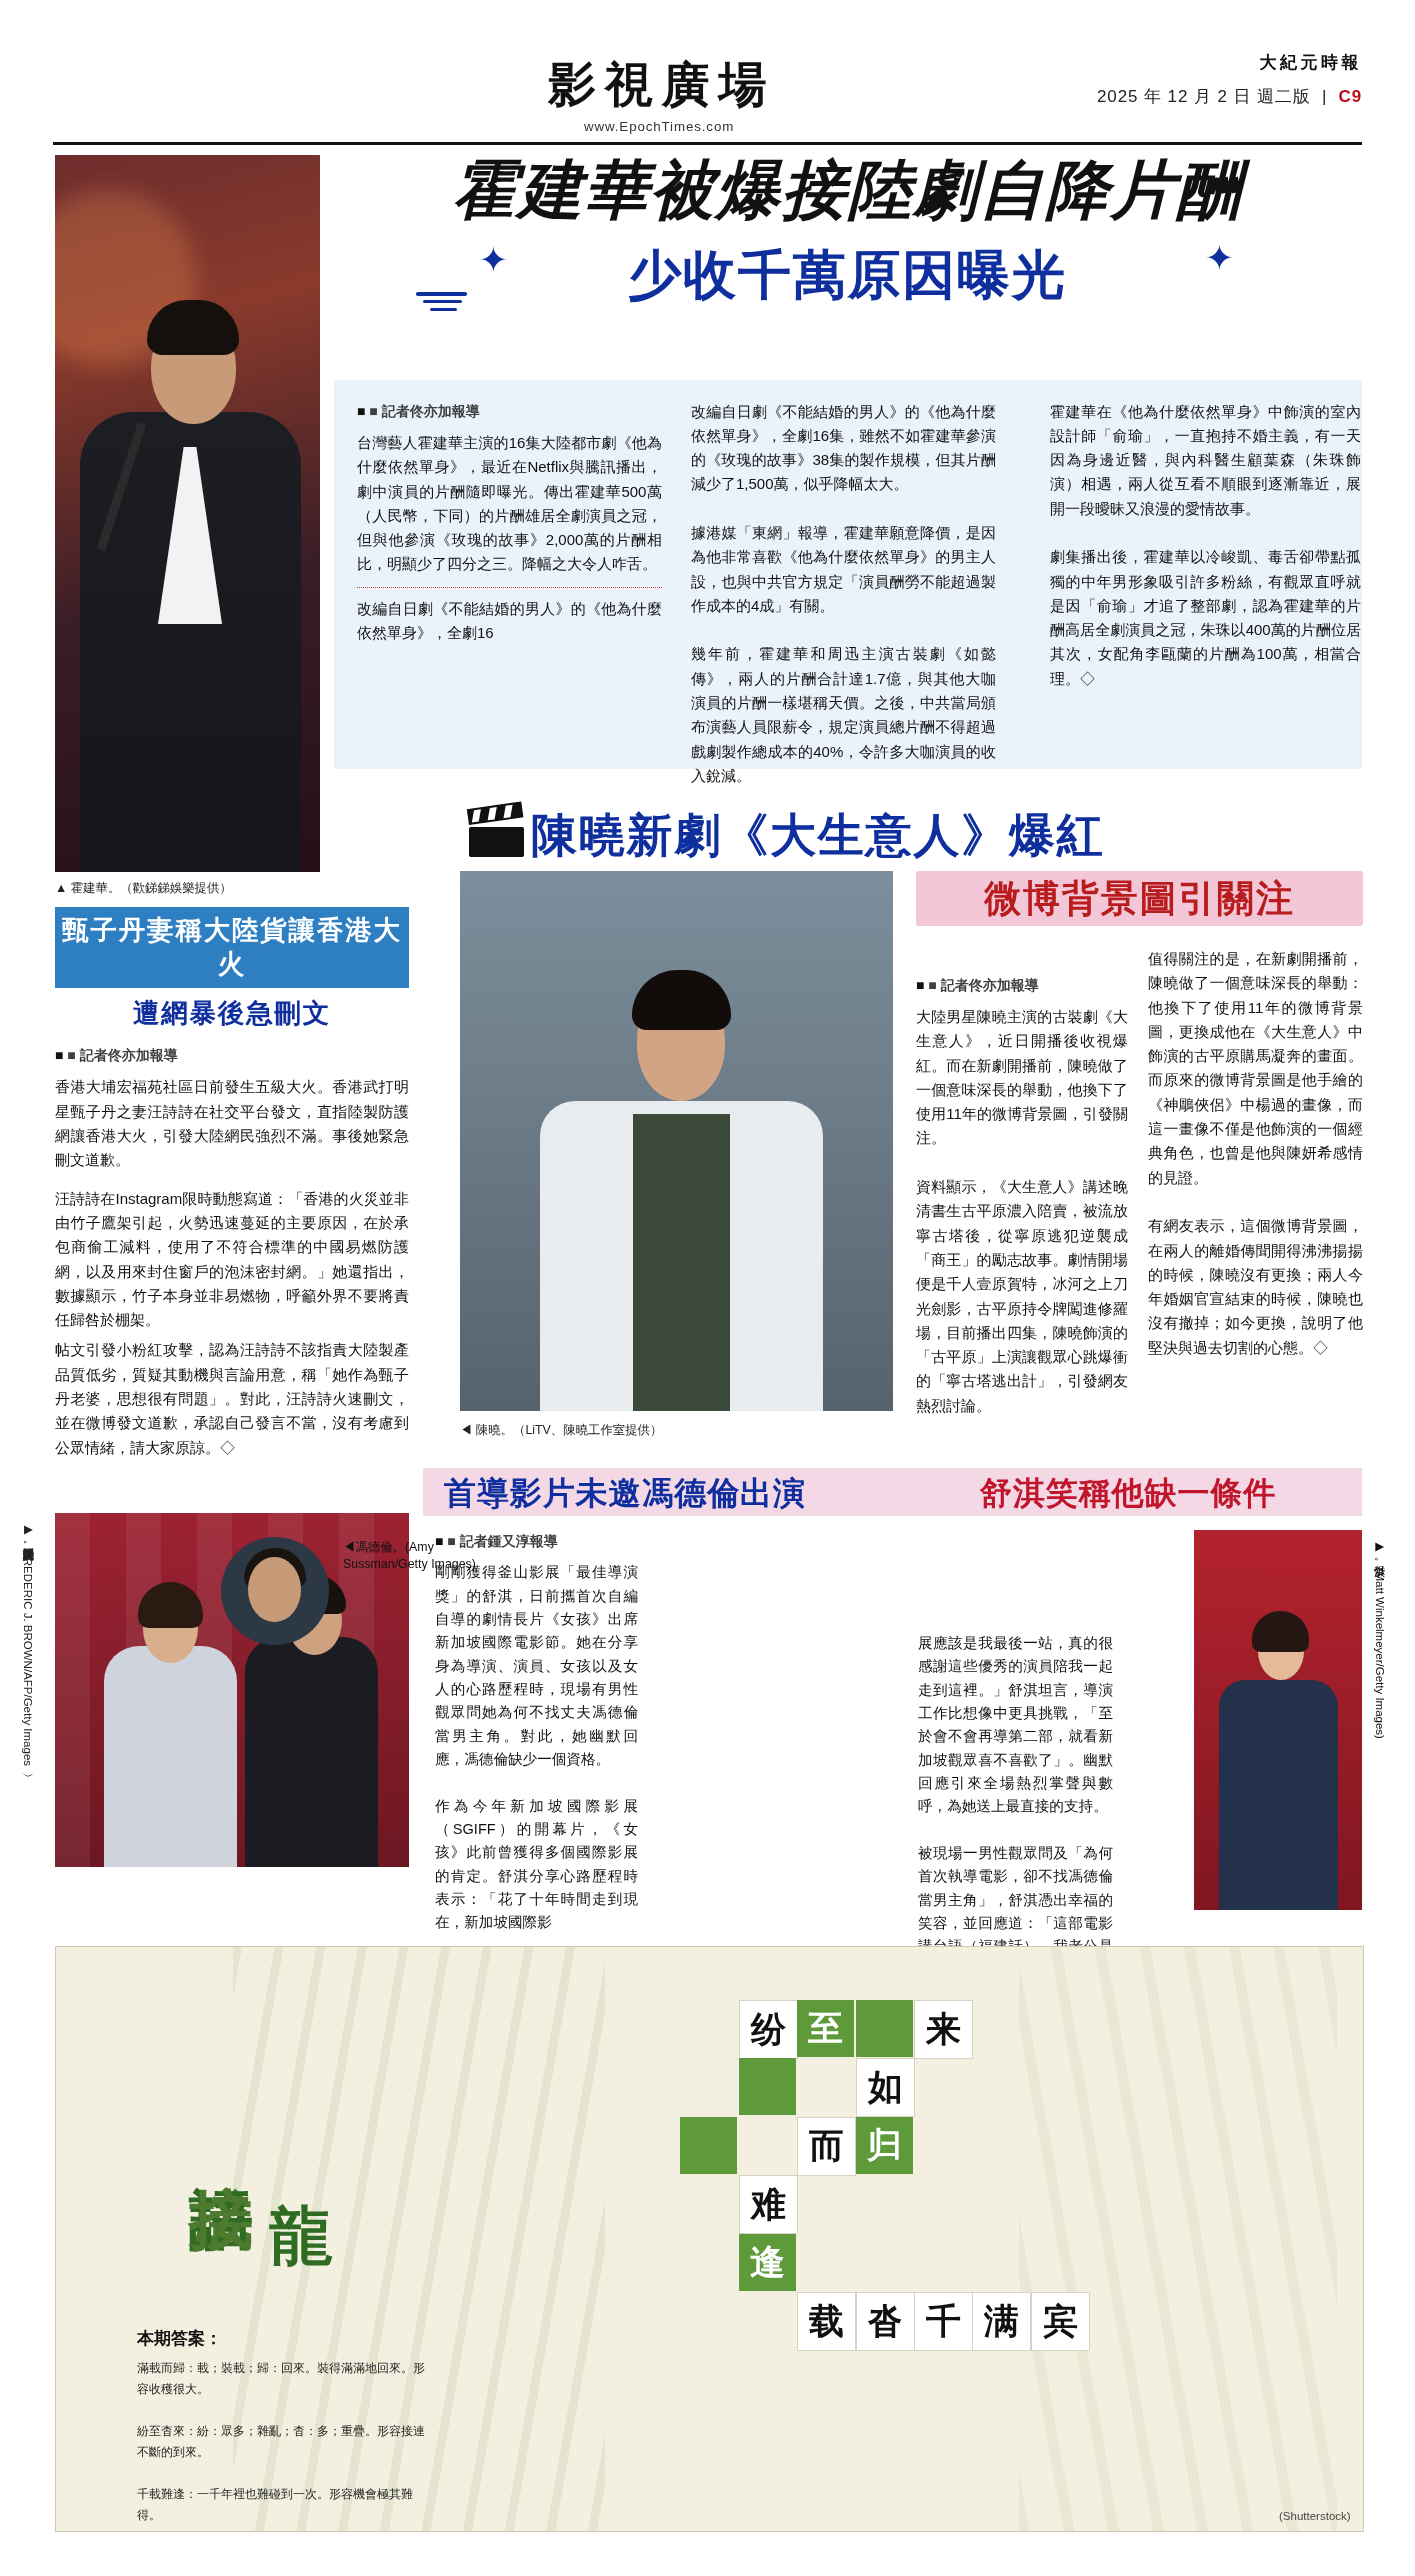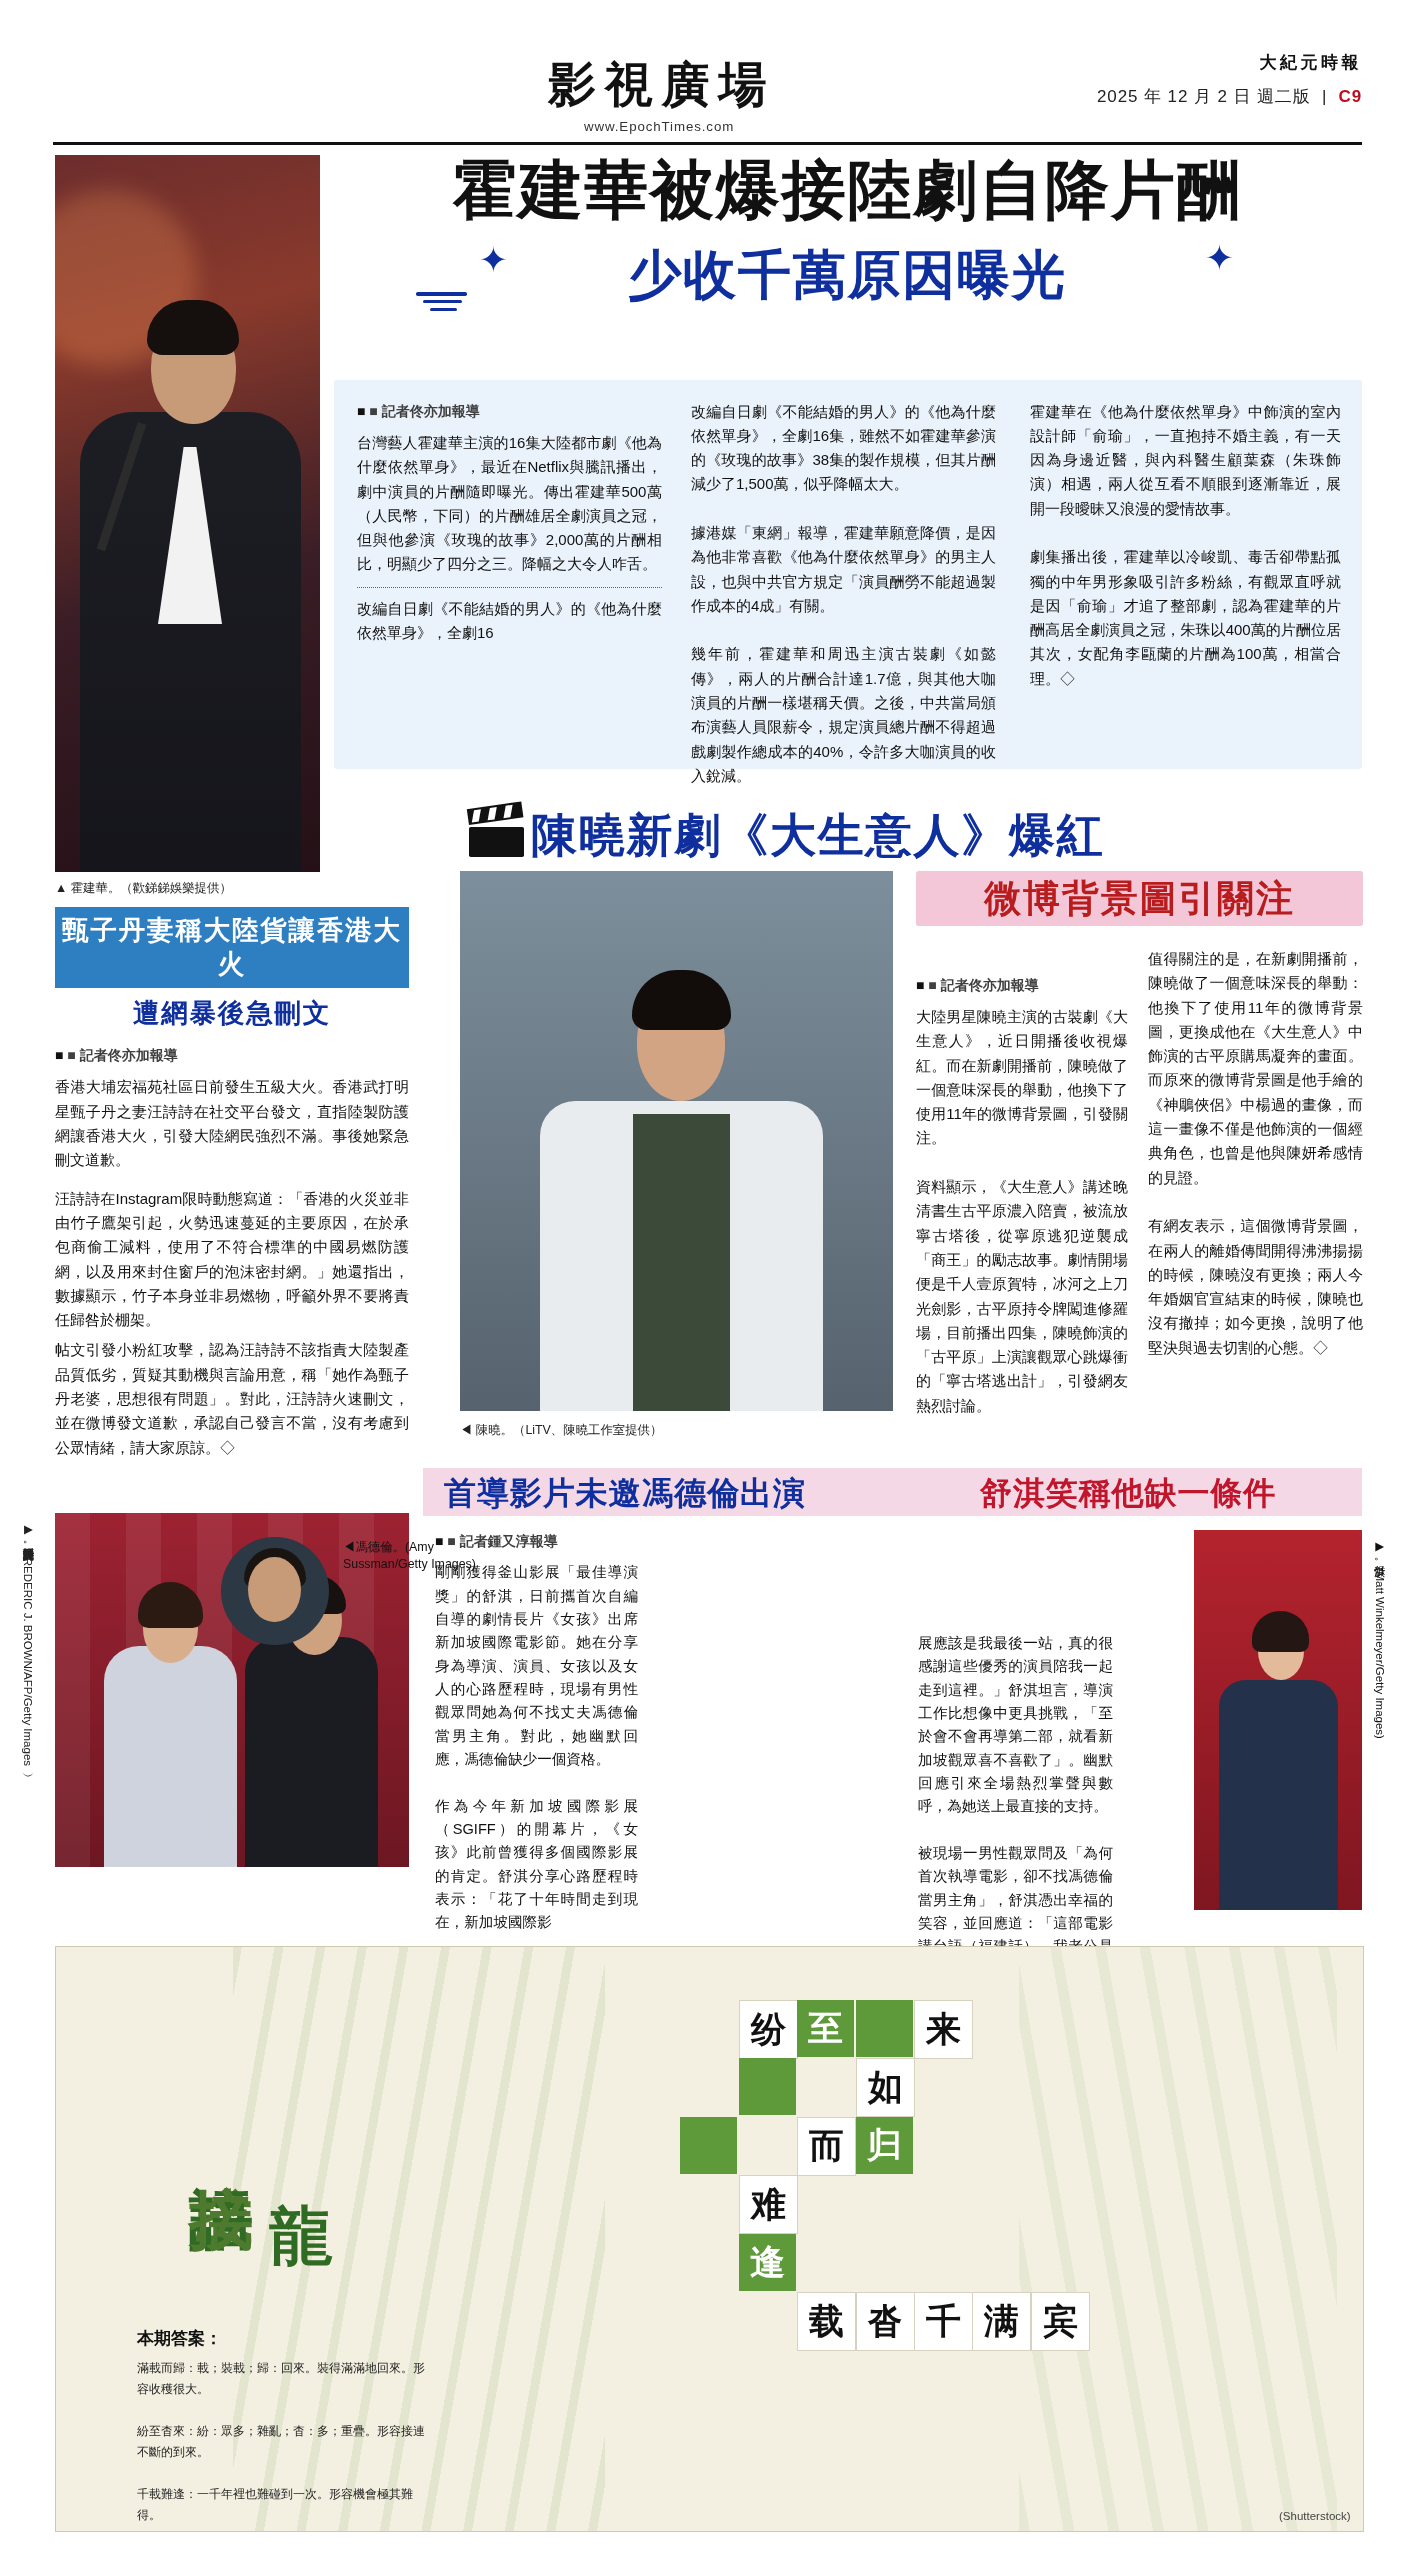--- a/index.html
+++ b/index.html
@@ -25,37 +25,37 @@
     clip-path:polygon(40% 0,60% 0,100% 100%,0 100%);}
   .photo-huo .head{position:absolute;left:96px;top:159px;width:85px;height:110px;border-radius:42px/53px;background:#c79a78;}
   .photo-huo .hair{position:absolute;left:92px;top:145px;width:92px;height:55px;border-radius:46px 46px 17.7px 17.7px;background:#15100e;}
   .photo-huo .mic{position:absolute;left:62px;top:265px;width:8.8px;height:133px;background:#2b2b2b;transform:rotate(18deg);}
   .photo-huo .glow{position:absolute;left:-35px;top:35px;width:177px;height:177px;border-radius:50%;background:rgba(255,160,90,.25);filter:blur(10.6px);}
   .cap-huo{position:absolute;left:55px;top:880px;width:265px;font-size:12.4px;color:#222;}
 
   
   .headline-box{position:absolute;left:332px;top:157px;width:1031px;}
   .hl-main{font-family:"Liberation Serif",serif;font-weight:bold;font-size:64px;letter-spacing:1.8px;color:#111;
-     text-align:center;line-height:1.05;}
+     text-align:center;line-height:1.05;font-style:italic;}
   .hl-sub{font-family:"Liberation Serif",serif;font-weight:bold;font-size:53px;color:#0f2f9e;text-align:center;margin-top:16px;letter-spacing:1.8px;}
   .star{position:absolute;width:39px;height:39px;color:#0f2f9e;font-size:35px;line-height:35px;text-align:center;}
   .deco-lines{position:absolute;left:416px;top:292px;width:51px;height:23px;}
   .deco-lines i{display:block;height:3.5px;background:#0f2f9e;margin-bottom:4.4px;border-radius:1.8px;}
   .deco-lines i:nth-child(1){width:51px;}
   .deco-lines i:nth-child(2){width:39px;margin-left:7px;}
   .deco-lines i:nth-child(3){width:26.5px;margin-left:14px;}
 
   
   .art1{position:absolute;left:334px;top:380px;width:1028px;height:389px;background:#eaf2fb;border-radius:2.7px;}
   .byline{font-size:14px;font-weight:bold;color:#404040;margin-bottom:8.8px;}
   .byline::before{content:"■ ";color:#111;}
   .col{position:absolute;top:19.5px;font-size:15px;line-height:1.62;text-align:justify;color:#111;}
   .c1{left:23px;width:305px;}
   .c2{left:357px;width:305px;}
-  .c3{left:696px;width:311px;}
+  .c3{left:716px;width:311px;}
   .sep{border:0;border-top:1.8px dotted #c0392b;margin:10.6px 0 8.8px;}
 
   
   .sec2-title{position:absolute;left:531px;top:805px;font-family:"Liberation Serif",serif;font-size:46px;font-weight:bold;color:#0f2f9e;letter-spacing:1.8px;}
   .clapper{position:absolute;left:469px;top:809px;width:55px;height:48px;}
   .clapper .bd{position:absolute;bottom:0;width:55px;height:30px;background:#111;border-radius:1.8px;}
   .clapper .tp{position:absolute;top:0;width:55px;height:16px;background:#111;transform:rotate(-8deg);transform-origin:left bottom;}
   .clapper .tp i{position:absolute;top:1.8px;width:7px;height:12.4px;background:#fff;transform:skewX(-18deg);}
 
   .pink-band{position:absolute;left:916px;top:871px;width:447px;height:55px;background:#f3c7d8;border-radius:2.7px;}

